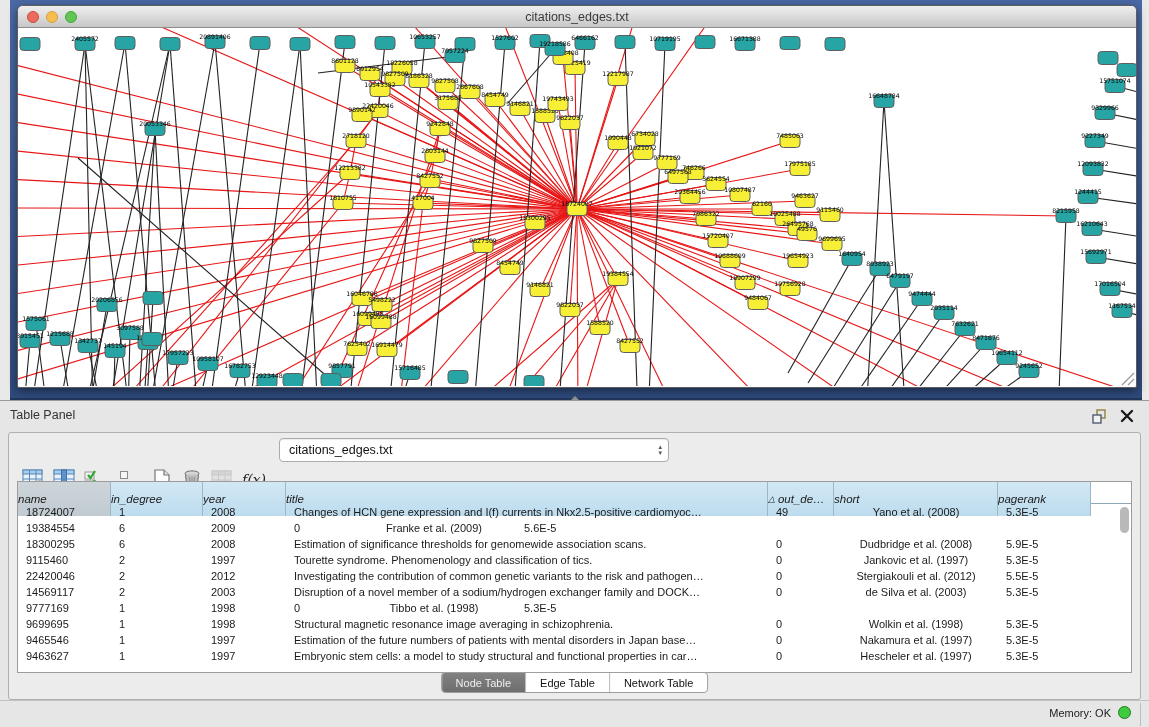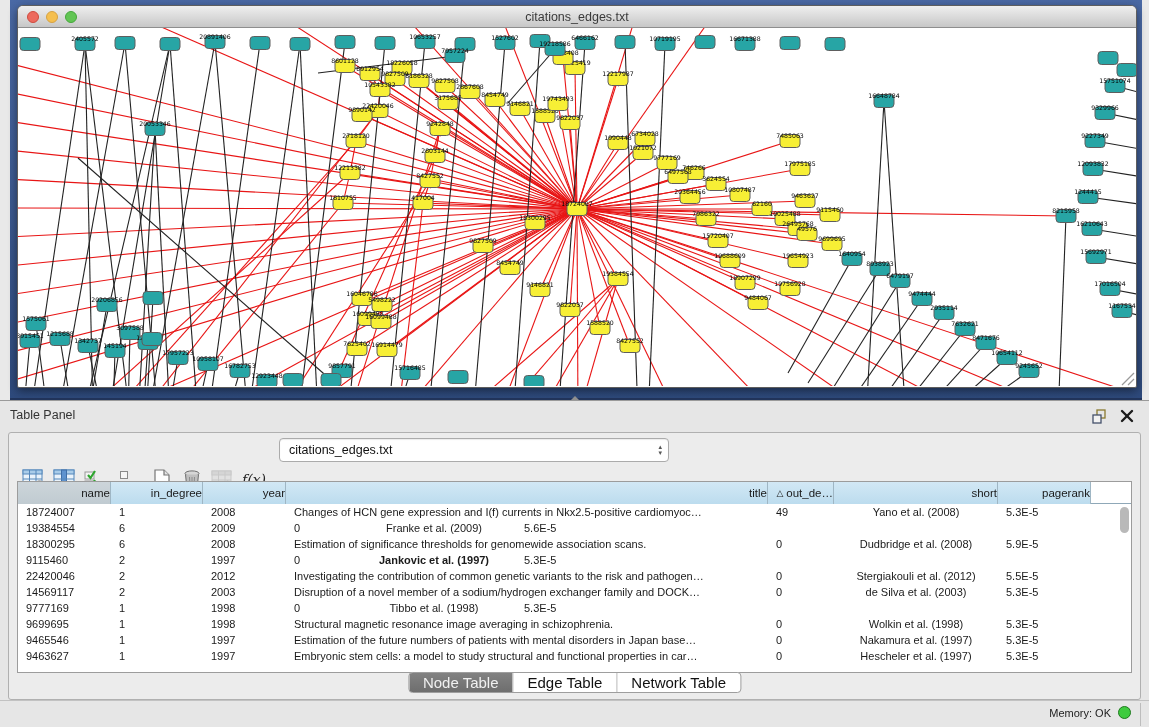--- a/index.html
+++ b/index.html
@@ -46,37 +46,37 @@
   .combo { position:absolute; left:270px; top:5px; width:390px; height:24px; background:#fff;
            border:1px solid #ABABAB; border-radius:4px; display:flex; align-items:center;
            padding:0 6px 0 9px; font-size:12.5px; color:#111; box-shadow:inset 0 1px 1px rgba(0,0,0,.08); }
   .combo .val { flex:1; }
   .combo .steppers { display:flex; flex-direction:column; line-height:6px; font-size:7px;
            color:#555; text-align:center; }
 
   .twrap { position:absolute; left:8px; top:48px; width:1115px; height:192px;
            border:1px solid #9C9C9C; background:#fff; overflow:hidden; }
   .thead { display:flex; height:22px; border-bottom:1px solid #8FA8B8; }
-  .th { height:22px; background:linear-gradient(#D2E8F5,#BCDCEE); border-right:1px solid #9FB6C4;
-        font-size:11.5px; color:#1a1a1a; display:flex; align-items:center; justify-content:flex-end;
-        overflow:hidden; white-space:nowrap; }
+  .th { height:34px; background:linear-gradient(#D2E8F5,#BCDCEE); border-right:1px solid #9FB6C4;
+        font-size:11.5px; color:#1a1a1a; display:flex; align-items:center; justify-content:flex-start;
+        overflow:hidden; white-space:nowrap;font-style:italic; }
   .th.sel { background:linear-gradient(#CDD5DA,#C0CBD1); }
   .sort-tri { font-size:9px; margin-right:3px; color:#222; }
   .tr { display:flex; height:16px; }
   .td { font-size:11px; color:#1a1a1a; line-height:16px; white-space:nowrap; overflow:hidden;
         padding-left:8px; }
   .td.center { text-align:center; padding-left:0; }
   .vscroll { position:absolute; right:2px; top:25px; width:9px; height:160px; }
   .vthumb { width:9px; height:26px; background:#B9B9B9; border-radius:5px; }
 
   .tabs { position:absolute; left:50%; transform:translateX(-50%); bottom:6px; height:21px;
           display:flex; border:1px solid #9E9E9E; border-radius:4px; overflow:hidden;
           background:#fff; }
   .tab { height:100%; display:flex; align-items:center; justify-content:center;
-         font-size:15px; padding:0 14px; color:#111; border-right:1px solid #B9B9B9; cursor:pointer; }
+         font-size:11px; padding:0 14px; color:#111; border-right:1px solid #B9B9B9; cursor:pointer; }
   .tab:last-child { border-right:none; }
   .tab.active { background:linear-gradient(#828282,#6E6E6E); color:#F0F0F0; }
 
   .statusbar { position:absolute; left:0; top:700px; width:1149px; height:29px;
                background:#E6E6E6; border-top:1px solid #C2C2C2; }
   .status-right { position:absolute; right:18px; top:5px; display:flex; align-items:center; gap:7px; }
   .status-label { font-size:11px; color:#222; }
   .status-dot { width:13px; height:13px; border-radius:50%; border:1px solid #1E7A1E; }
   .status-sep { position:absolute; right:8px; top:2px; width:1px; height:23px; background:#BDBDBD; }
 </style>
@@ -675,22 +675,23 @@
             <div class="td" style="width: 83px;">2008</div>
             <div class="td" style="width: 482px;">Estimation of significance thresholds for genomewide association scans.</div>
             <div class="td" style="width: 66px;">0</div>
             <div class="td center" style="width: 164px;">Dudbridge et al. (2008)</div>
             <div class="td" style="width: 93px;">5.9E-5</div>
           </div>
           <div class="tr">
             <div class="td" style="width: 93px;">9115460</div>
             <div class="td" style="width: 92px;">2</div>
             <div class="td" style="width: 83px;">1997</div>
-            <div class="td" style="width: 66px;">0</div>
-            <div class="td center" style="width: 164px; font-weight: bold;">Jankovic et al. (1997)</div>
+            <div class="td" style="width: 482px;">Tourette syndrome. Phenomenology and classification of tics.</div>
+            <div class="td" style="width: 66px;">0</div>
+            <div class="td center" style="width: 164px;">Jankovic et al. (1997)</div>
             <div class="td" style="width: 93px;">5.3E-5</div>
           </div>
           <div class="tr">
             <div class="td" style="width: 93px;">22420046</div>
             <div class="td" style="width: 92px;">2</div>
             <div class="td" style="width: 83px;">2012</div>
             <div class="td" style="width: 482px;">Investigating the contribution of common genetic variants to the risk and pathogen…</div>
             <div class="td" style="width: 66px;">0</div>
             <div class="td center" style="width: 164px;">Stergiakouli et al. (2012)</div>
             <div class="td" style="width: 93px;">5.5E-5</div>

